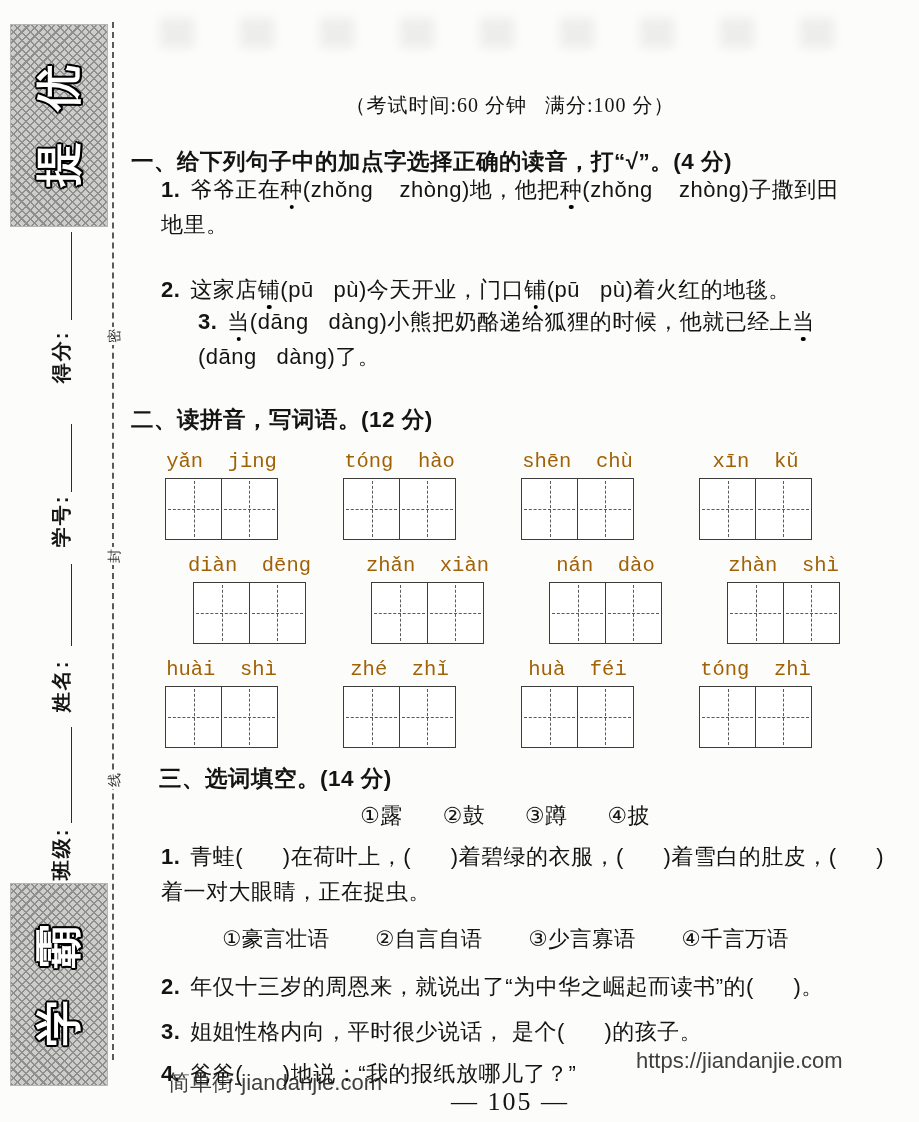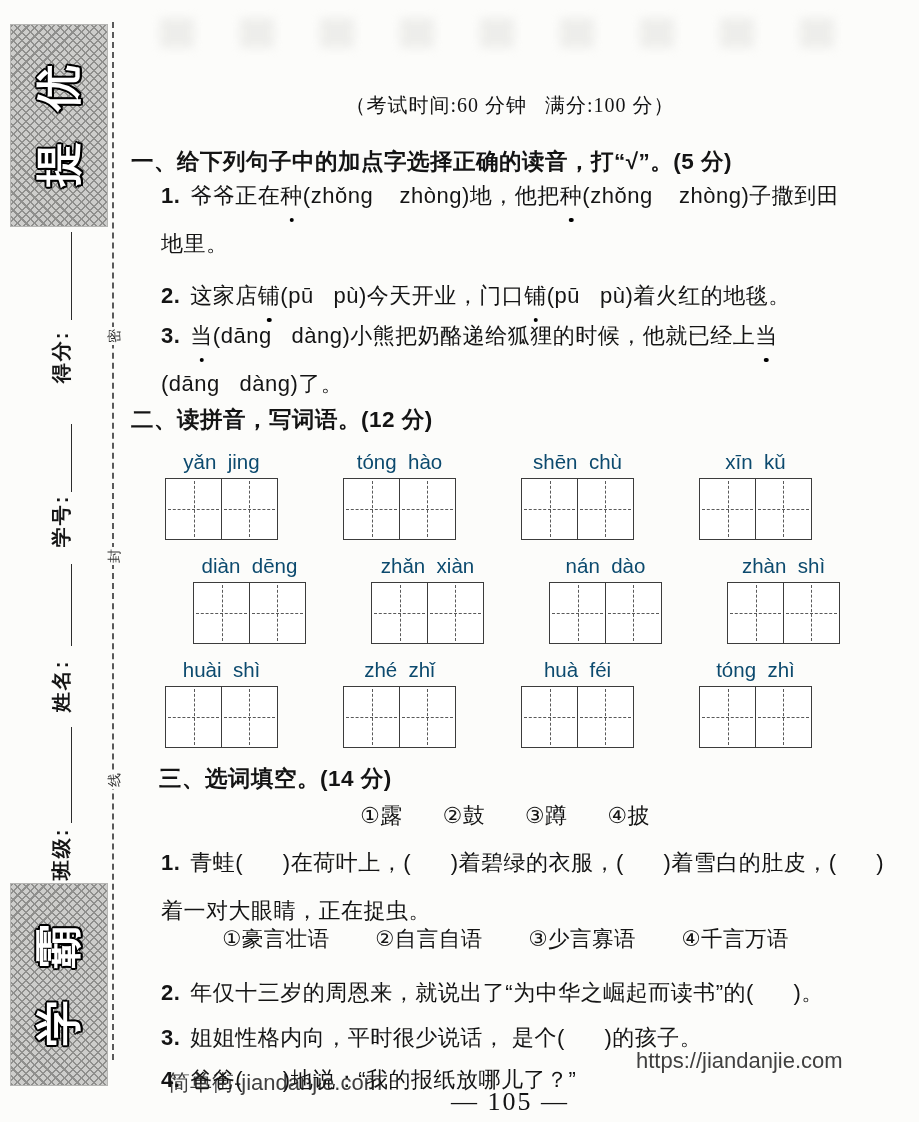--- a/index.html
+++ b/index.html
@@ -56,38 +56,38 @@
   .subtitle{
     position:absolute; left:130px; width:760px; top:92px; text-align:center;
     font-family:"Liberation Serif","DejaVu Serif",serif;
     font-size:20px; letter-spacing:1px;
   }
   
   .sec-title{position:absolute; left:131px; font-size:22.5px; font-weight:700; letter-spacing:.5px;}
   .sec-title.s1{top:146px;} .sec-title.s2{top:404px;} .sec-title.s3{top:763px;margin-left:28px;}
   .q-item,.q3{
     position:absolute; left:161px; width:700px;
-    font-size:22px; line-height:48px; letter-spacing:.5px;
+    font-size:22px; line-height:35px; letter-spacing:.5px;
   }
   #sec1-items .q-item:nth-child(1){top:172px; width:690px;}
   #sec1-items .q-item:nth-child(2){top:272px;}
-  #sec1-items .q-item:nth-child(3){top:312px; width:700px;}
+  #sec1-items .q-item:nth-child(3){top:304px; width:700px;margin-left:37px;}
   .q-num{font-weight:700; margin-right:10px;}
   .em-dot{position:relative; display:inline-block;}
   .em-dot::after{
     content:""; position:absolute; left:50%; bottom:-2px; transform:translateX(-50%);
     width:4.5px; height:4.5px; border-radius:50%; background:#000;
   }
   
   .py-row{position:absolute; left:165px; width:647px; display:flex; justify-content:space-between;}
   #pinyin-rows .py-row:nth-child(1){top:450px;}
   #pinyin-rows .py-row:nth-child(2){top:554px;margin-left:28px;}
   #pinyin-rows .py-row:nth-child(3){top:658px;}
   .word-block{width:113px; display:flex; flex-direction:column; align-items:center;}
-  .py-label{font-size:20.5px; height:28px; white-space:nowrap; font-family:Liberation Sans, sans-serif; color:#0c4a6e;}
+  .py-label{font-size:20.5px; height:28px; white-space:nowrap; font-family:Liberation Mono, monospace; color:#a16207;}
   .cells{display:flex;}
   .cell{width:57px; height:62px; border:1.7px solid #3c3c3c; box-sizing:border-box; position:relative; background:#fff;}
   .cell + .cell{margin-left:-1.7px;}
   .cell .vd{position:absolute; top:2px; bottom:2px; left:50%; width:0; border-left:1.4px dashed #5a5a5a;}
   .cell .hd{position:absolute; left:2px; right:2px; top:50%; height:0; border-top:1.4px dashed #5a5a5a;}
   
   .bank{position:absolute; font-size:22px; letter-spacing:.5px;}
   #bank1{left:130px; width:750px; top:801px; text-align:center;}
   #bank2{left:222px; top:924px; font-size:21.5px;}
   #sec3-items .q3:nth-child(1){top:839px; width:725px;}
@@ -126,21 +126,21 @@
 
   <div class="seal"></div>
   <span class="seal-char c1">密</span>
   <span class="seal-char c2">封</span>
   <span class="seal-char c3">线</span>
 
   <div class="smudge"></div>
 
   <div class="subtitle">（考试时间:60 分钟&nbsp;&nbsp;&nbsp;满分:100 分）</div>
 
-  <div class="sec-title s1">一、给下列句子中的加点字选择正确的读音，打“√”。(5 分)</div>
+  <div class="sec-title s1">一、给下列句子中的加点字选择正确的读音，打“√”。(4 分)</div>
   <div id="sec1-items">
       <div class="q-item"><span class="q-num">1.</span><span>爷爷正在</span><span class="em-dot">种</span><span>(zhǒng&nbsp;&nbsp;&nbsp;&nbsp;zhòng)地，他把</span><span class="em-dot">种</span><span>(zhǒng&nbsp;&nbsp;&nbsp;&nbsp;zhòng)子撒到田地里。</span></div>
       <div class="q-item"><span class="q-num">2.</span><span>这家店</span><span class="em-dot">铺</span><span>(pū&nbsp;&nbsp;&nbsp;pù)今天开业，门口</span><span class="em-dot">铺</span><span>(pū&nbsp;&nbsp;&nbsp;pù)着火红的地毯。</span></div>
       <div class="q-item"><span class="q-num">3.</span><span class="em-dot">当</span><span>(dāng&nbsp;&nbsp;&nbsp;dàng)小熊把奶酪递给狐狸的时候，他就已经上</span><span class="em-dot">当</span><span>(dāng&nbsp;&nbsp;&nbsp;dàng)了。</span></div>
     </div>
 
   <div class="sec-title s2">二、读拼音，写词语。(12 分)</div>
   <div id="pinyin-rows">
       <div class="py-row">
         <div class="word-block">

